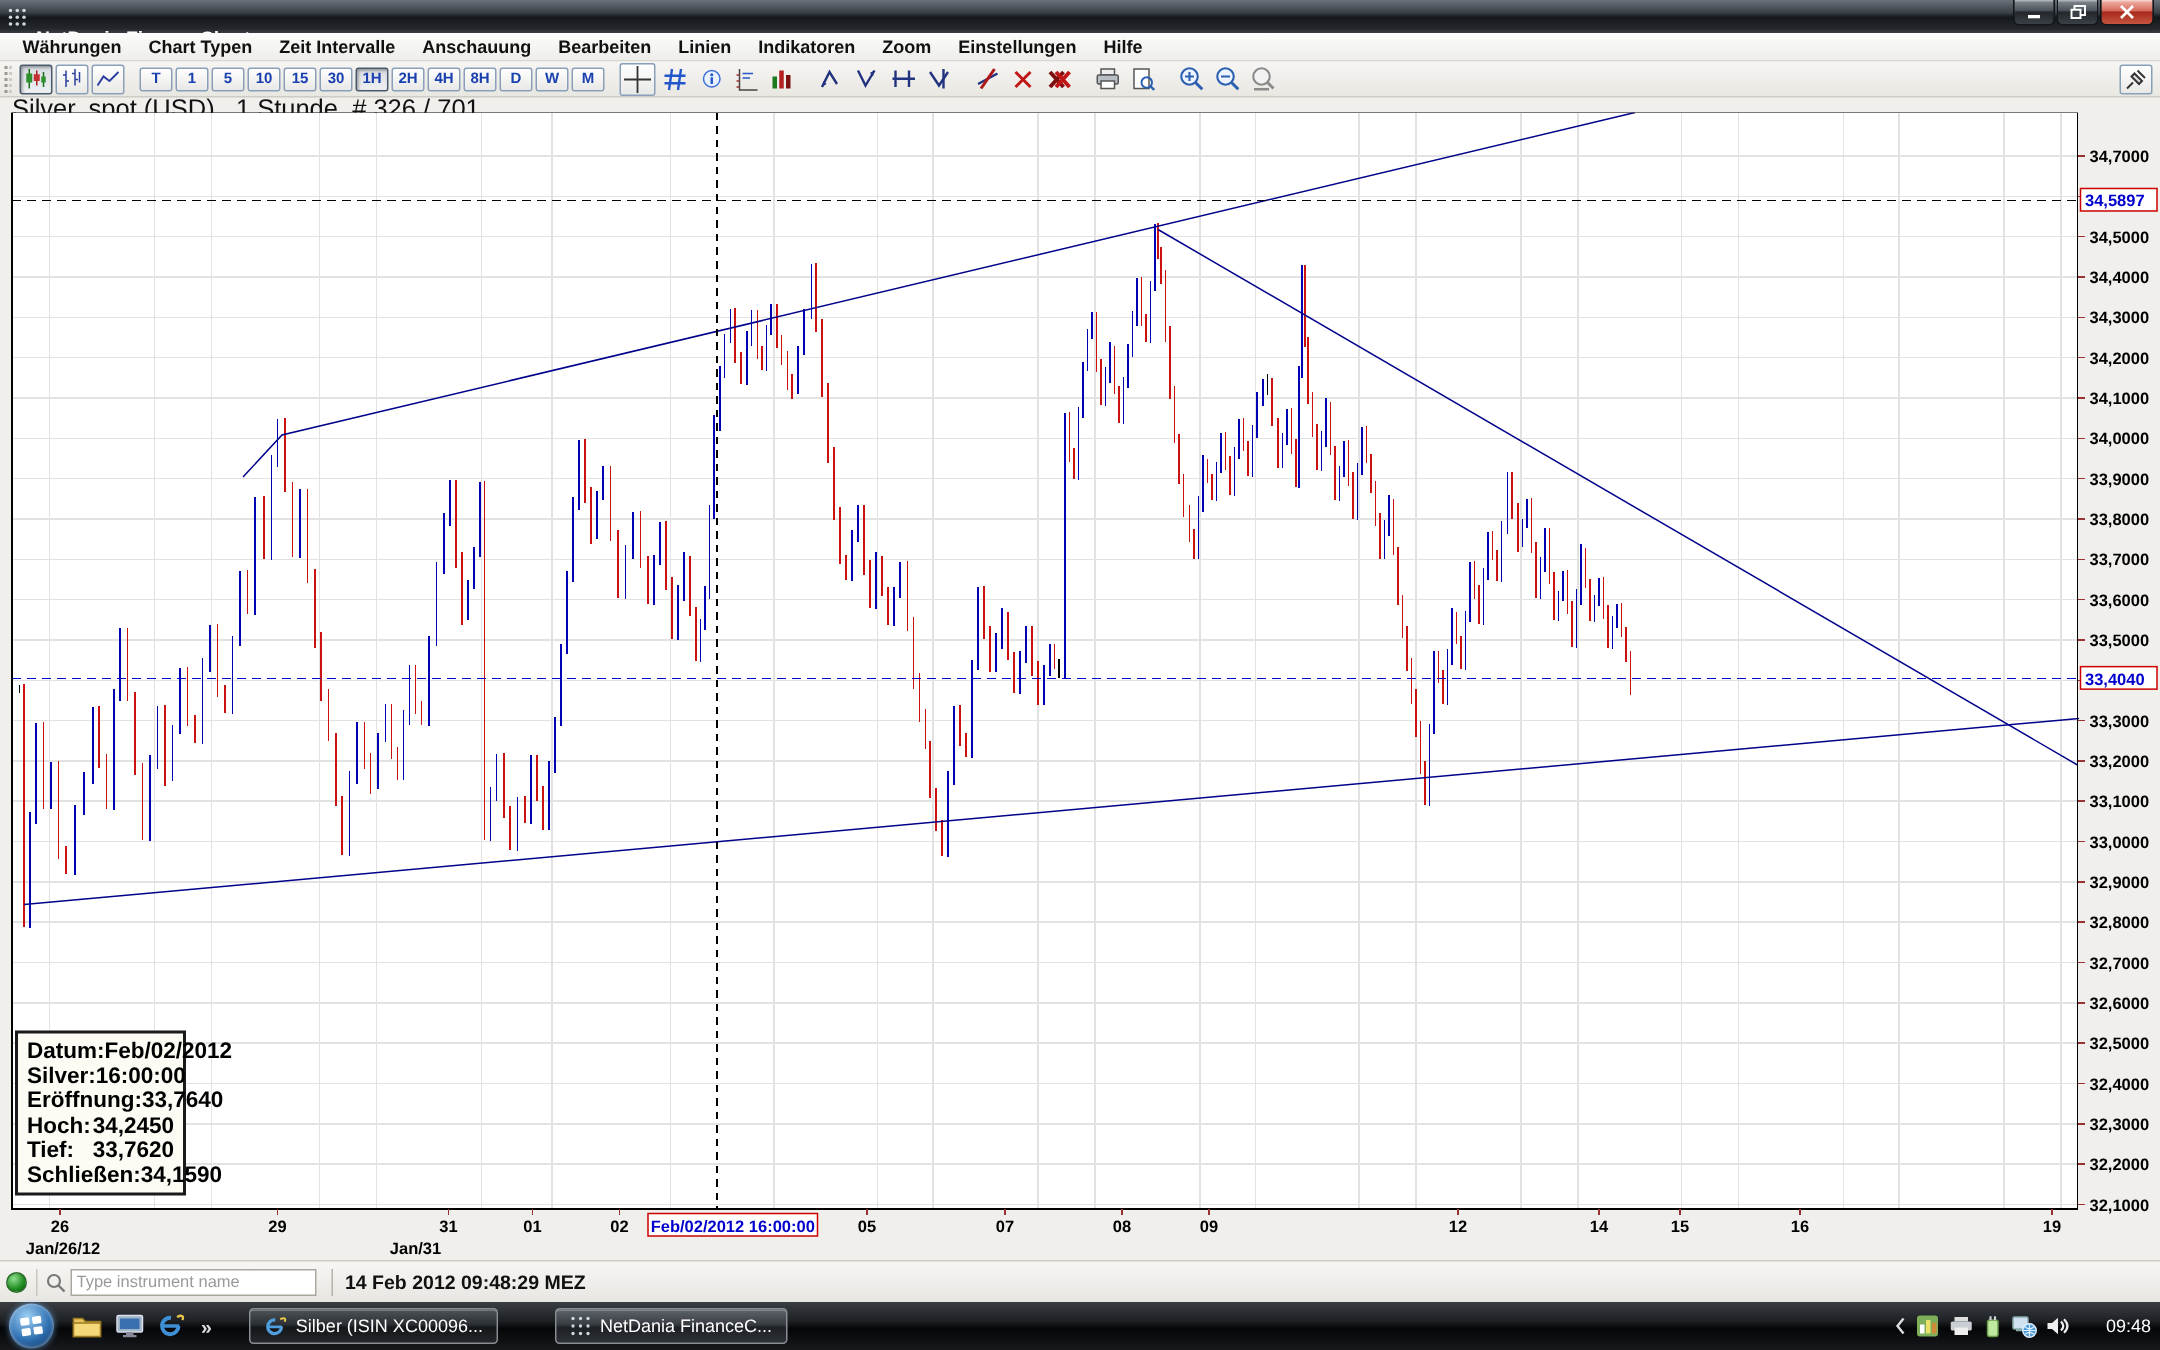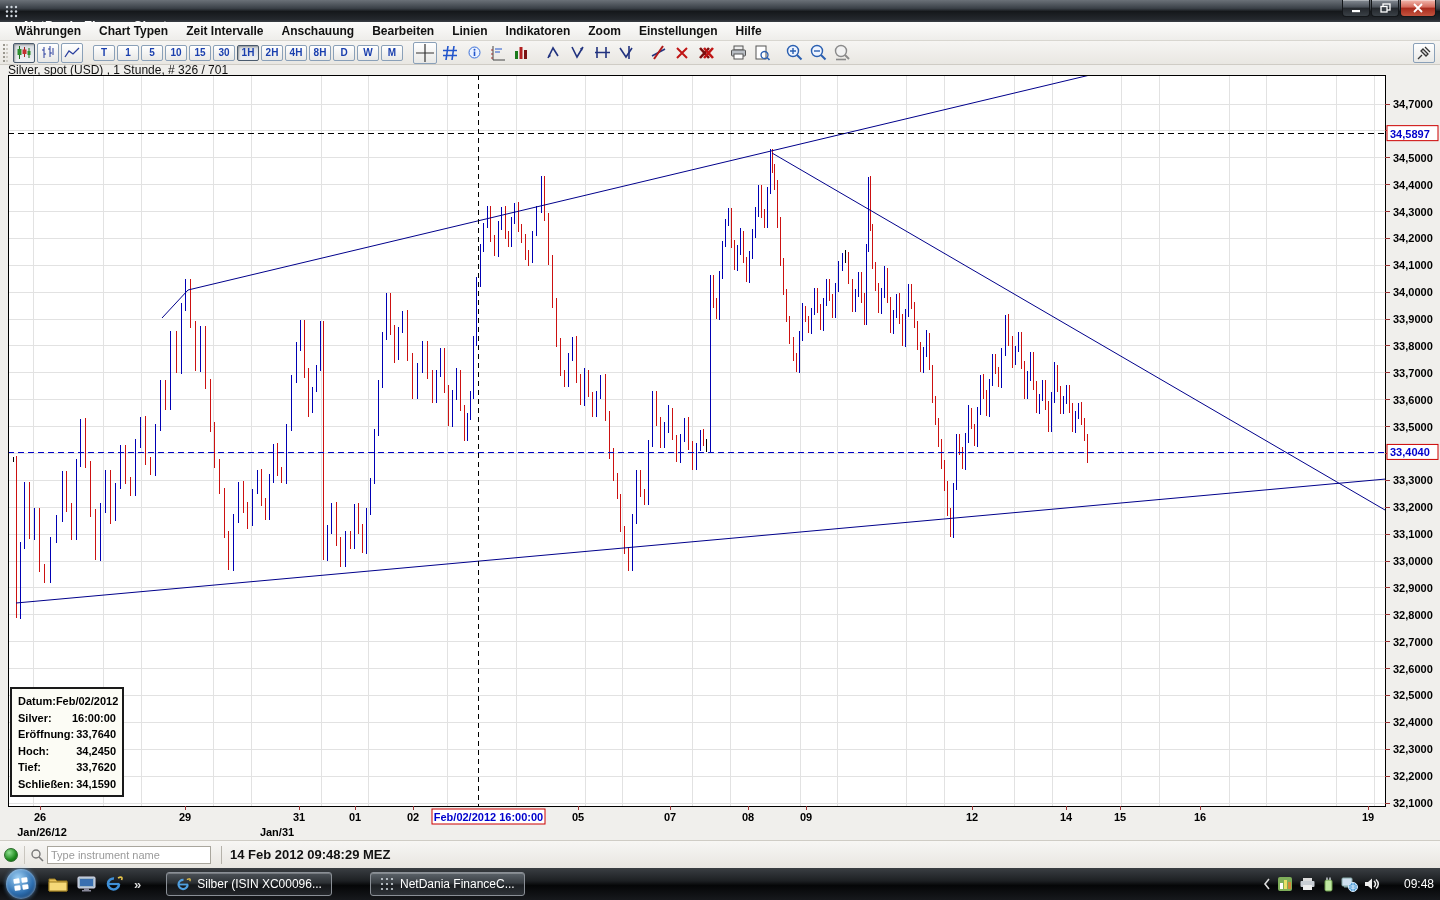--- a/index.html
+++ b/index.html
@@ -37,28 +37,28 @@
     background:linear-gradient(#ffffff,#e8e8e6); border-radius:2px;
     display:flex; align-items:center; justify-content:center; }
   .tbtn.pressed { border:1px solid #4a5b6e; background:linear-gradient(#d8dde2,#eef0f2);
     box-shadow:inset 1px 1px 2px rgba(0,0,0,.35); }
   .ibtn { width:19px; height:16px; font-size:10px; font-weight:bold; color:#1a3fae; }
   .flat { height:20px; width:22px; margin:0 1px; display:flex; align-items:center; justify-content:center; }
   .tsep { width:8px; }
   #pin-btn { position:absolute; right:4px; top:2px; }
 
   
-  #chart-header { position:absolute; top:63px; left:8px; font-size:12px; color:#111; }
+  #chart-header { position:absolute; top:63px; left:8px; font-size:17px; color:#111; }
 
   
   #chart-region { position:absolute; top:75px; left:0; width:1258px; height:765px;font-weight:bold; }
   #chartsvg text { font-family:"Liberation Sans", sans-serif; font-size:11px; }
   #ohlc-tooltip { position:absolute; left:10px; top:612px; width:114px;
     background:#fcfcf5; border:2px solid #1a1a1a; padding:4px 6px 3px 6px; }
-  .tt-row { display:flex; justify-content:space-between; font-size:11px; color:#000;
+  .tt-row { display:flex; justify-content:space-between; font-size:15px; color:#000;
     line-height:16.5px; }
   .tt-label { text-align:left; }
   .tt-value { text-align:right; }
 
   
   #statusbar { position:absolute; top:840px; left:0; width:1440px; height:28px;
     background:linear-gradient(#f7f6f4,#e8e6e1); border-top:1px solid #cfccc5;
     display:flex; align-items:center; }
   #conn-dot { width:14px; height:14px; border-radius:50%; margin:0 6px 0 4px;
     background:radial-gradient(circle at 35% 30%, #8fe08f, #1f8a1f 60%, #0c5c0c);

